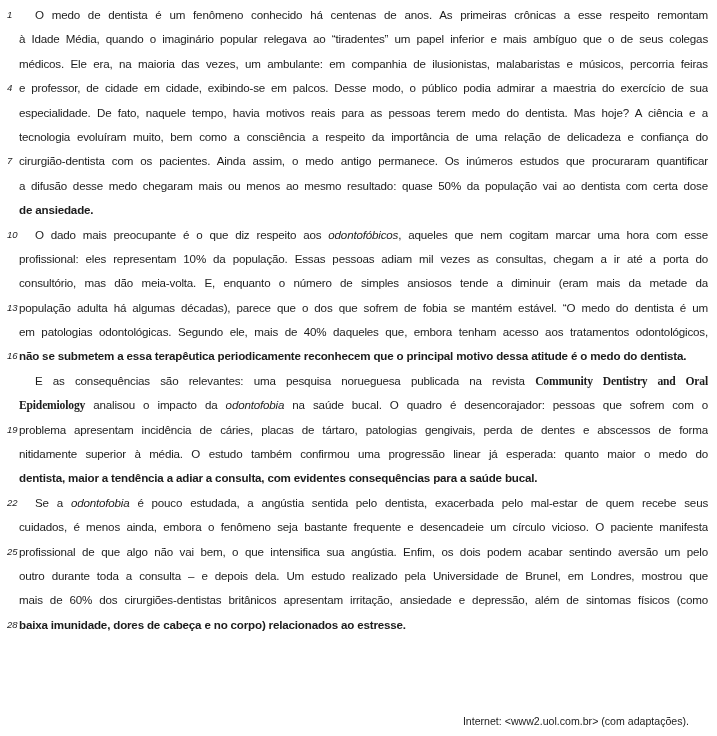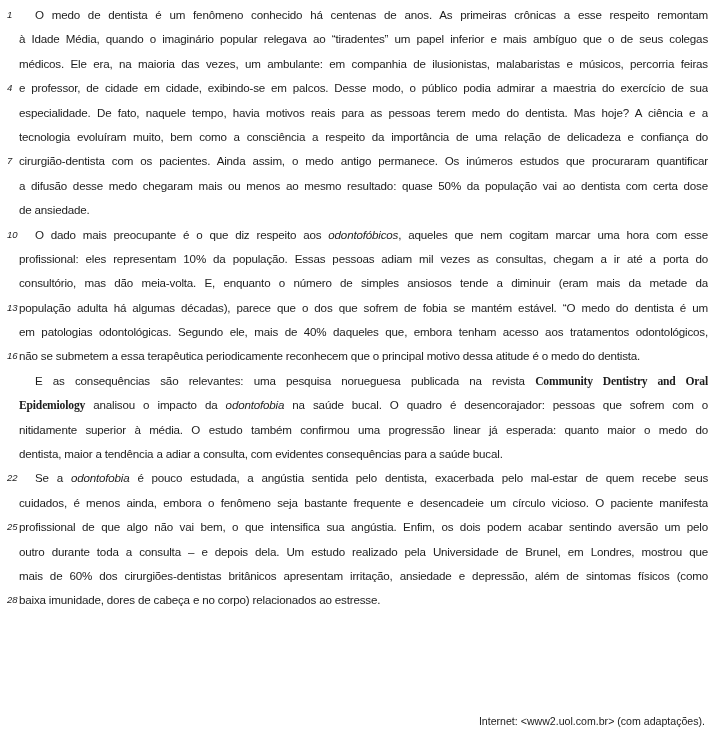--- a/index.html
+++ b/index.html
@@ -32,27 +32,27 @@
     text-align: left;
     color: #1c1c1c;
   }
   .line .txt {
     display: block;
     height: 100%;
     overflow: hidden;
     text-align: justify;
     text-align-last: justify;
   }
-  .line.last .txt { text-align-last: left; }
+  .line.last .txt { text-align-last: left; font-weight: bold; }
   .line.indent .txt { text-indent: 16px; }
   .line .txt em { }
   .line .txt strong { font-weight: bold; font-family: Liberation Serif, serif; }
   .credit {
     position: absolute;
-    right: 12px;
+    right: 28px;
     top: 714px;
     font-size: 10.6px;
     line-height: 14px;
     color: #1c1c1c;
   }
 </style>
 </head>
 <body>
 
 <div class="page">
@@ -119,20 +119,24 @@
       </div>
       <div class="line indent">
         <span class="num"></span>
         <span class="txt"><span>E as consequências são relevantes: uma pesquisa norueguesa publicada na revista </span><strong>Community Dentistry and Oral</strong></span>
       </div>
       <div class="line">
         <span class="num"></span>
         <span class="txt"><strong>Epidemiology</strong><span> analisou o impacto da </span><em>odontofobia</em><span> na saúde bucal. O quadro é desencorajador: pessoas que sofrem com o</span></span>
       </div>
       <div class="line">
+        <span class="num">19</span>
+        <span class="txt"><span>problema apresentam incidência de cáries, placas de tártaro, patologias gengivais, perda de dentes e abscessos de forma</span></span>
+      </div>
+      <div class="line">
         <span class="num"></span>
         <span class="txt"><span>nitidamente superior à média. O estudo também confirmou uma progressão linear já esperada: quanto maior o medo do</span></span>
       </div>
       <div class="line last">
         <span class="num"></span>
         <span class="txt"><span>dentista, maior a tendência a adiar a consulta, com evidentes consequências para a saúde bucal.</span></span>
       </div>
       <div class="line indent">
         <span class="num">22</span>
         <span class="txt"><span>Se a </span><em>odontofobia</em><span> é pouco estudada, a angústia sentida pelo dentista, exacerbada pelo mal-estar de quem recebe seus</span></span>

